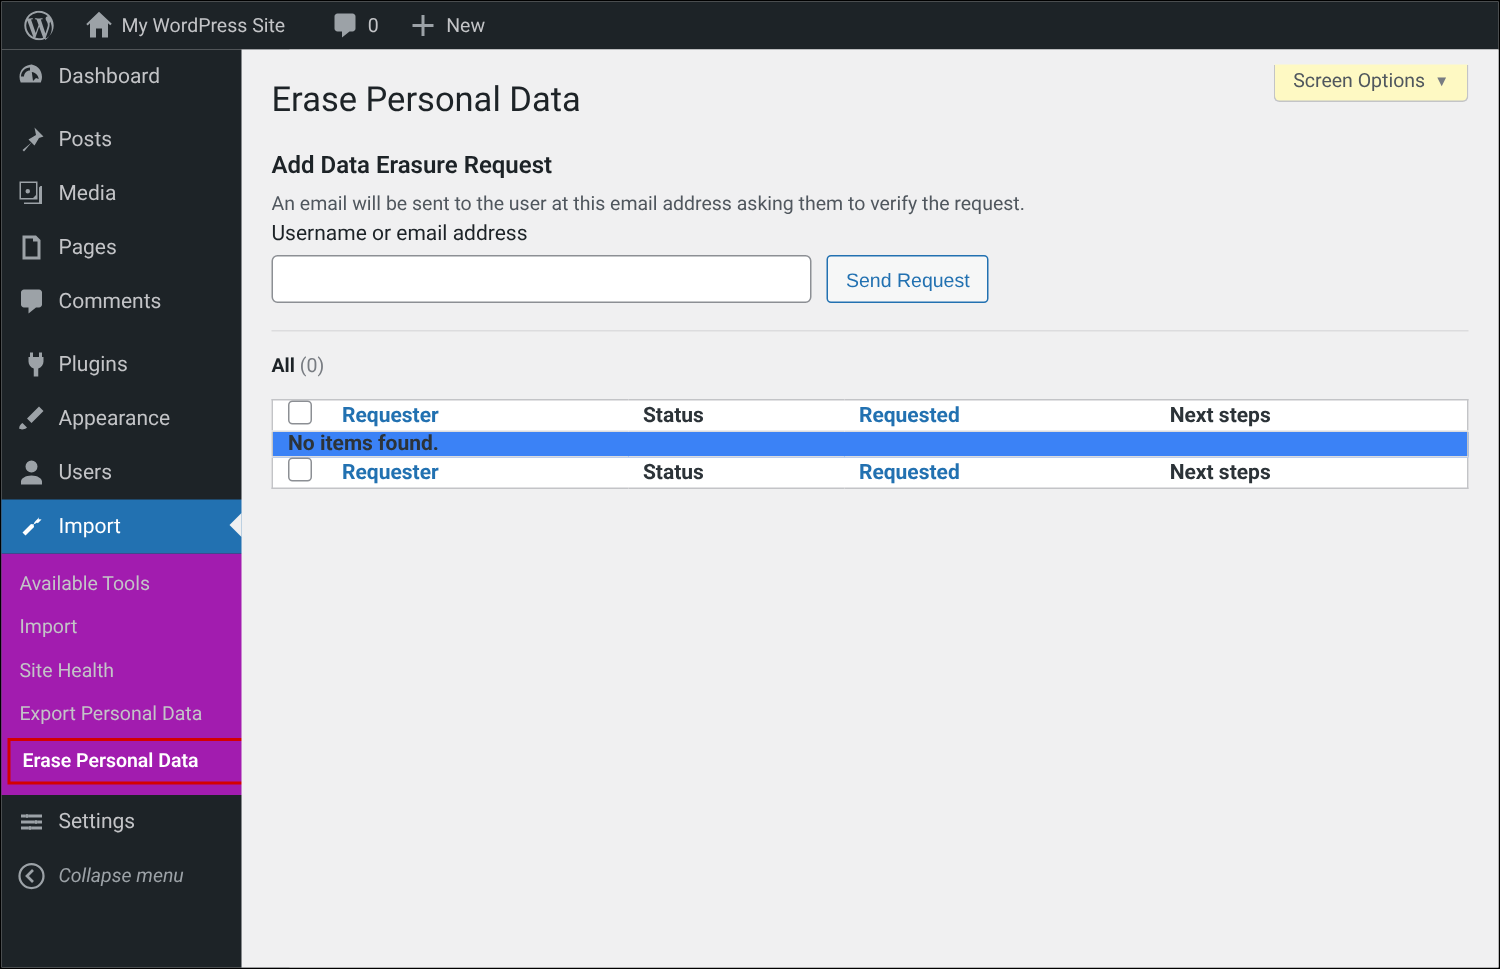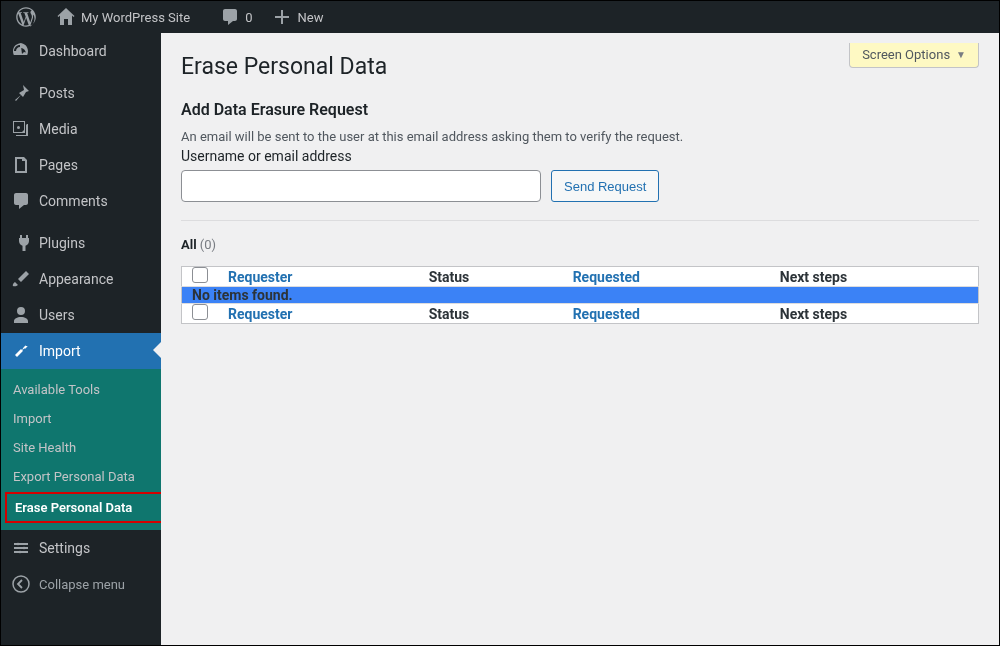--- a/index.html
+++ b/index.html
@@ -13,26 +13,26 @@
   .ico svg { width: 20px; height: 20px; fill: #9ca2a7; }
   .toolbar .ico svg { fill: #9ca2a7; }
   .count { color:#c3c4c7; }
 
   
   .sidebar { position: absolute; left: 0; top: 32px; bottom: 0; width: 192px; background: #1d2327; color: #c3c4c7; }
   .menu-item { display: flex; align-items: center; gap: 8px; padding: 8px 10px 8px 10px; min-height: 34px; font-size: 14px; cursor: pointer; }
   .menu-item .ico svg { fill: #9ca2a7; width: 20px; height: 20px;}
   .menu-item.selected { background: #2271b1; color: #fff; }
   .menu-item.selected .ico svg { fill: #fff; }
-  .submenu { background: #0f766e; padding: 6px 0; }
+  .submenu { background: #a21caf; padding: 6px 0; }
   .sub-item { padding: 7px 12px; font-size: 13px; color: #c3c4c7; cursor: pointer; }
   .sub-item.current { color: #fff; font-weight: 600; }
   .sub-highlight { border: 2px solid #d40000; margin: 1px 4px; padding: 4px 8px; }
   .arrow-pointer { position:absolute; left:152px; width:0;height:0; border-top:8px solid transparent; border-bottom:8px solid transparent; border-right:8px solid #f0f0f1; }
-  .collapse { display:flex; align-items:center; gap:8px; padding:8px 10px; font-size:13px; color:#9ca2a7; cursor:pointer;}
+  .collapse { display:flex; align-items:center; gap:8px; padding:8px 10px; font-size:13px; color:#9ca2a7; cursor:pointer;font-style:italic;}
   .collapse .ico svg{fill:#9ca2a7;}
 
   
   .content { position: absolute; left: 160px; right: 0; top: 32px; bottom: 0; background: #f0f0f1; padding: 0 20px 20px 20px; overflow:auto;}
   .screen-opts { position: absolute; right: 20px; top: 10px; background:#fef9c3; border:1px solid #c3c4c7; border-top:none; border-radius:0 0 4px 4px; padding:4px 12px 5px; font-size:13px; color:#50575e; cursor:pointer; display:flex; align-items:center; gap:6px; }
   .screen-opts .caret{ font-size:10px;color:#787c82;}
   h1 { font-size: 23px; font-weight: 400; color:#1d2327; padding: 20px 0 12px;}
   h2 { font-size: 16px; font-weight: 600; color:#1d2327; margin: 8px 0 10px;}
   .desc { color:#50575e; margin-bottom: 4px; font-size:13px;}
   label.fld { display:block; font-weight:400; color:#1d2327; margin-bottom:6px; font-size:14px;}

